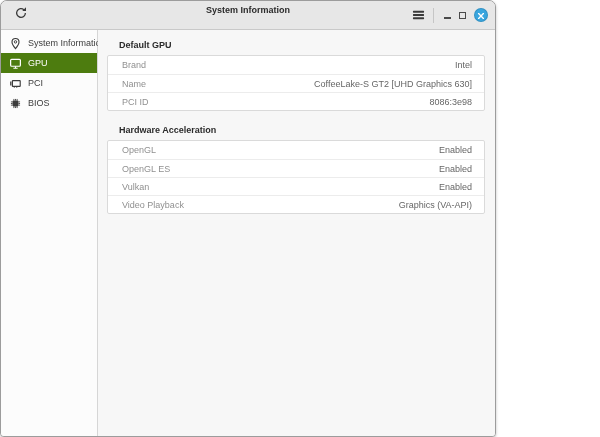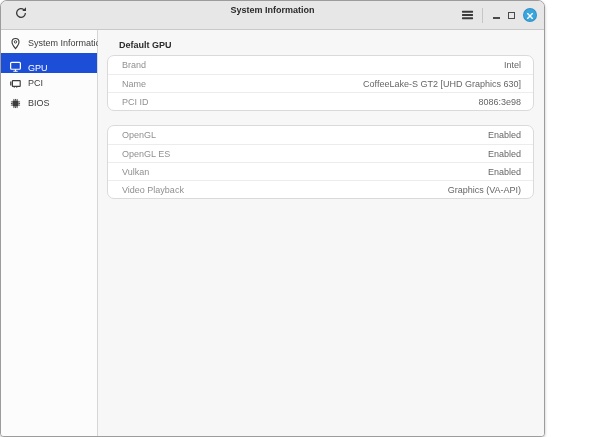--- a/index.html
+++ b/index.html
@@ -1,20 +1,20 @@
 <!DOCTYPE html>
 <html><head>
 <meta charset="utf-8">
 <style>
   * { box-sizing: border-box; margin: 0; padding: 0; }
   html, body { width: 600px; height: 437px; background: #ffffff; overflow: hidden; }
   body { font-family: "Liberation Sans", sans-serif; }
 
   .window {
-    width: 545px; height: 437px;
+    width: 496px; height: 437px;
     border: 1px solid #9c9c9c;
     border-radius: 7px 7px 4px 4px;
     overflow: hidden;
     background: #fcfcfc;
     box-shadow: 0 1px 3px rgba(0,0,0,.25);
     display: flex; flex-direction: column;
   }
 
   
   .titlebar {
@@ -73,21 +73,21 @@
     padding: 7px 10px 0 9px;
     overflow: hidden;
   }
   .section-heading {
     font-size: 9px; font-weight: bold; color: #2b2b2b;
     margin: 3px 0 5px 12px;
   }
   .info-table {
     background: #ffffff;
     border: 1px solid #dadada;
-    border-radius: 7px;
+    border-radius: 2px;
     margin-bottom: 14px;
   }
   .info-row {
     height: 18px;
     display: flex; align-items: center; justify-content: space-between;
     border-top: 1px solid #ececec;
     font-size: 9px;
   }
   .info-row:first-child { border-top: none; }
   .row-label { color: #909090; padding-left: 14px; }
@@ -147,21 +147,21 @@
         <span class="icn">
           <svg viewBox="0 0 16 16">
             <path d="M8 1.8c-2.4 0-4.3 1.9-4.3 4.3 0 3.1 4.3 8.1 4.3 8.1s4.3-5 4.3-8.1c0-2.4-1.9-4.3-4.3-4.3z" fill="none" stroke="currentColor" stroke-width="1.4"></path>
             <circle cx="8" cy="6" r="1.5" fill="none" stroke="currentColor" stroke-width="1.2"></circle>
           </svg>
         </span>
         <span>System Information</span>
       </div>
 
 
-      <div class="sidebar-item selected" style="background:#1d4ed8;align-items:flex-end;">
+      <div class="sidebar-item selected" style="background:#4d7c0f;">
         <span class="icn">
           <svg viewBox="0 0 16 16">
             <rect x="2" y="2.8" width="12" height="8.6" rx="1.2" fill="none" stroke="currentColor" stroke-width="1.5"></rect>
             <path d="M8 11.4 V13.6 M5.4 13.8 h5.2" stroke="currentColor" stroke-width="1.3" fill="none"></path>
           </svg>
         </span>
         <span>GPU</span>
       </div>
 
       <div class="sidebar-item">
@@ -205,20 +205,21 @@
         <div class="info-row">
           <span class="row-label">Name</span>
           <span class="row-value">CoffeeLake-S GT2 [UHD Graphics 630]</span>
         </div>
         <div class="info-row">
           <span class="row-label">PCI ID</span>
           <span class="row-value">8086:3e98</span>
         </div>
       </div>
 
+      <div class="section-heading">Hardware Acceleration</div>
       <div class="info-table">
         <div class="info-row">
           <span class="row-label">OpenGL</span>
           <span class="row-value">Enabled</span>
         </div>
         <div class="info-row">
           <span class="row-label">OpenGL ES</span>
           <span class="row-value">Enabled</span>
         </div>
         <div class="info-row">

